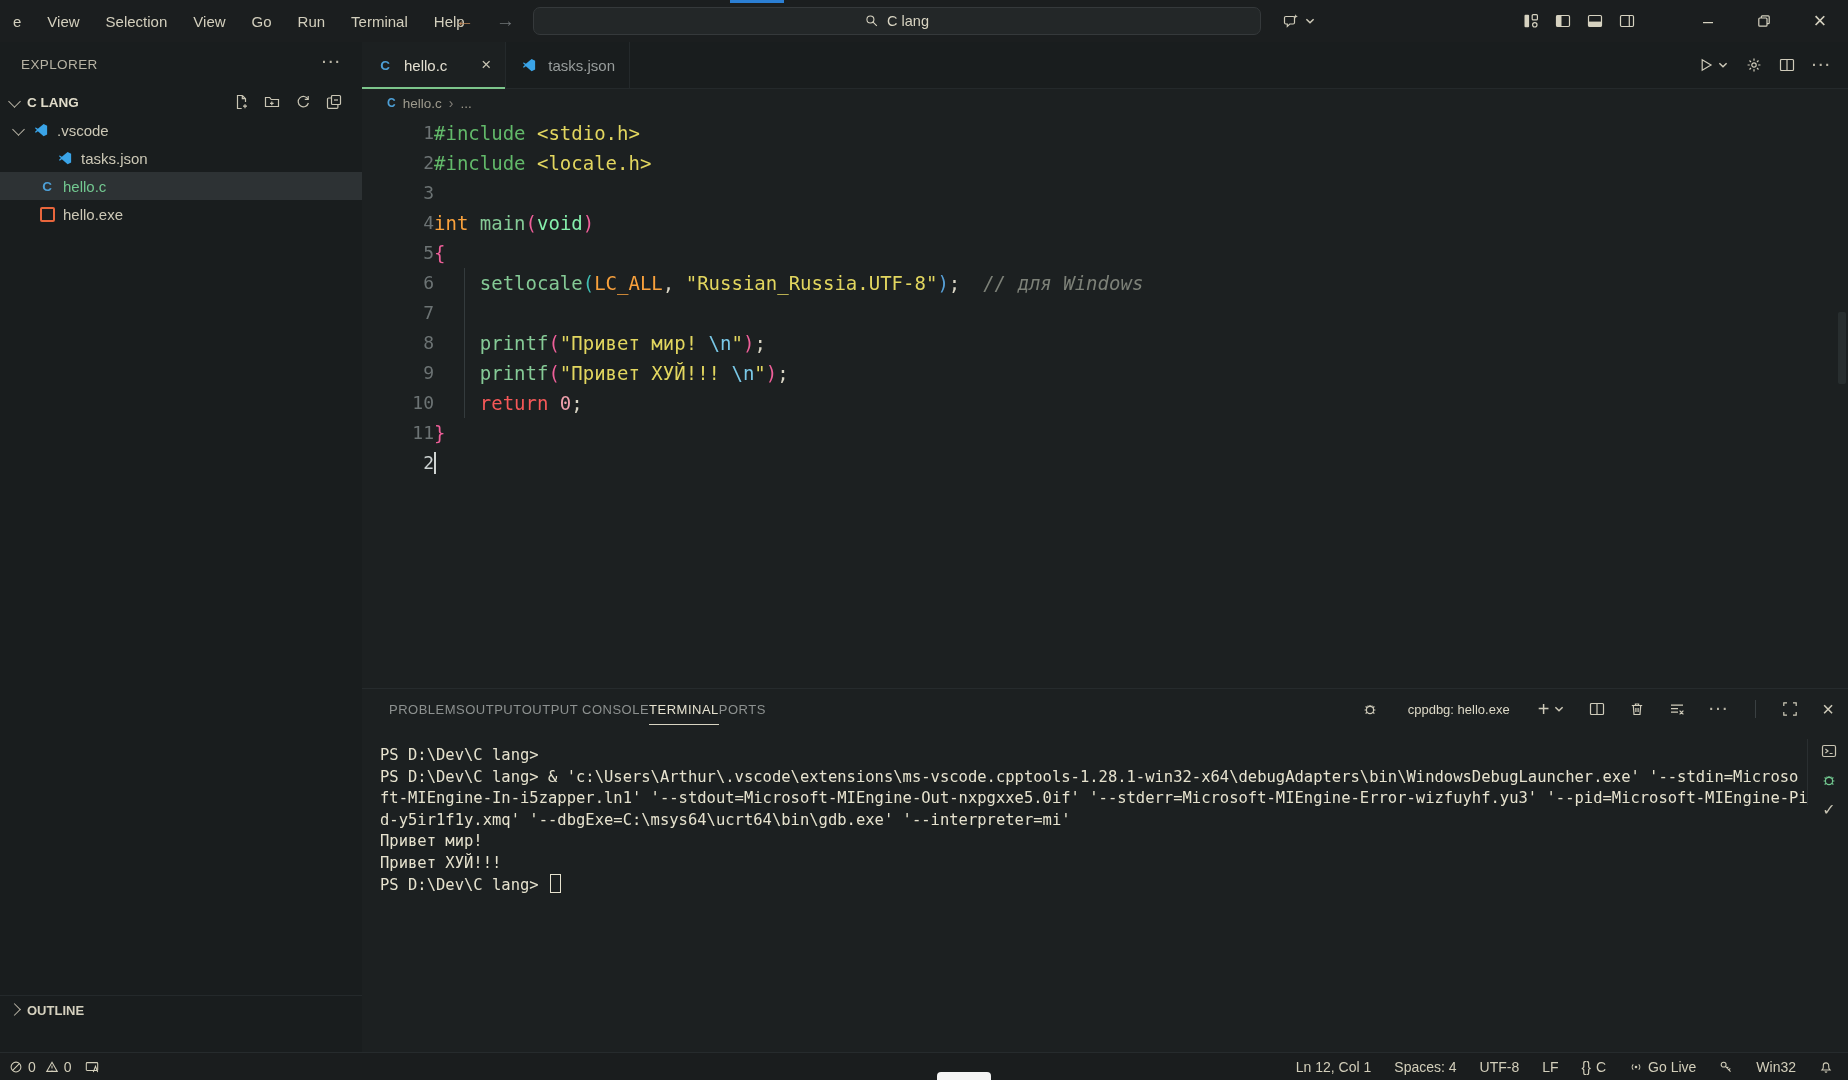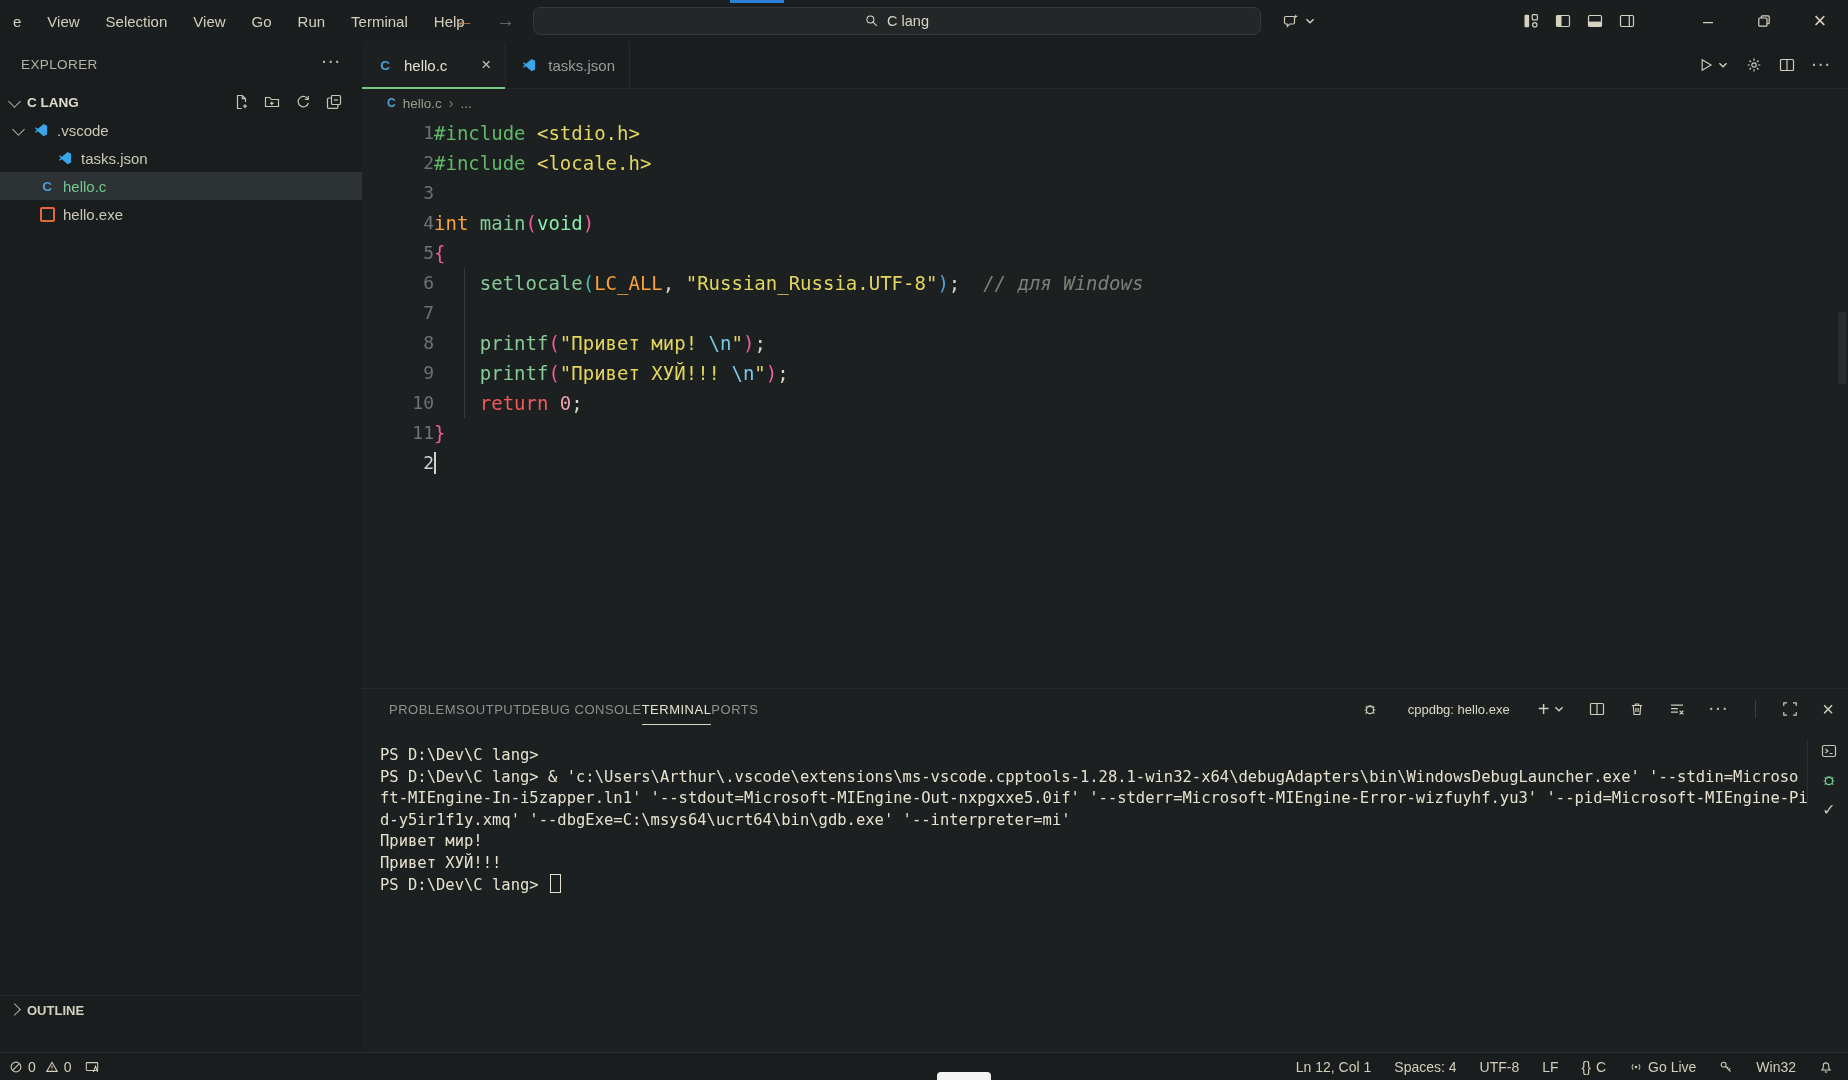--- a/index.html
+++ b/index.html
@@ -313,21 +313,21 @@
         <div class="cline cur"><span class="ln">2</span><span class="ctext"><span class="caret"></span></span></div>
       </div>
     <div class="ed-scroll"></div>
   </div>
 
   <div class="panel">
     <div class="panel-header">
       <div class="ptabs">
           <span class="ptab">PROBLEMS</span>
           <span class="ptab">OUTPUT</span>
-          <span class="ptab">DEBUG CONSOLE</span>
+          <span class="ptab">OUTPUT CONSOLE</span>
           <span class="ptab active">TERMINAL</span>
           <span class="ptab">PORTS</span>
         </div>
       <div class="panel-actions">
         <span>
           <svg class="svgi" viewBox="0 0 16 16">
               <circle cx="8" cy="9" r="3.6"></circle>
               <path d="M8 5.4V3.9M5.6 4.6l1 1.2M10.4 4.6l-1 1.2M2.6 9h1.8M11.6 9h1.8M3.6 12.4l1.6-1.1M12.4 12.4l-1.6-1.1M3.6 5.6l1.6 1.1M12.4 5.6l-1.6 1.1"></path>
             </svg>
         </span>

